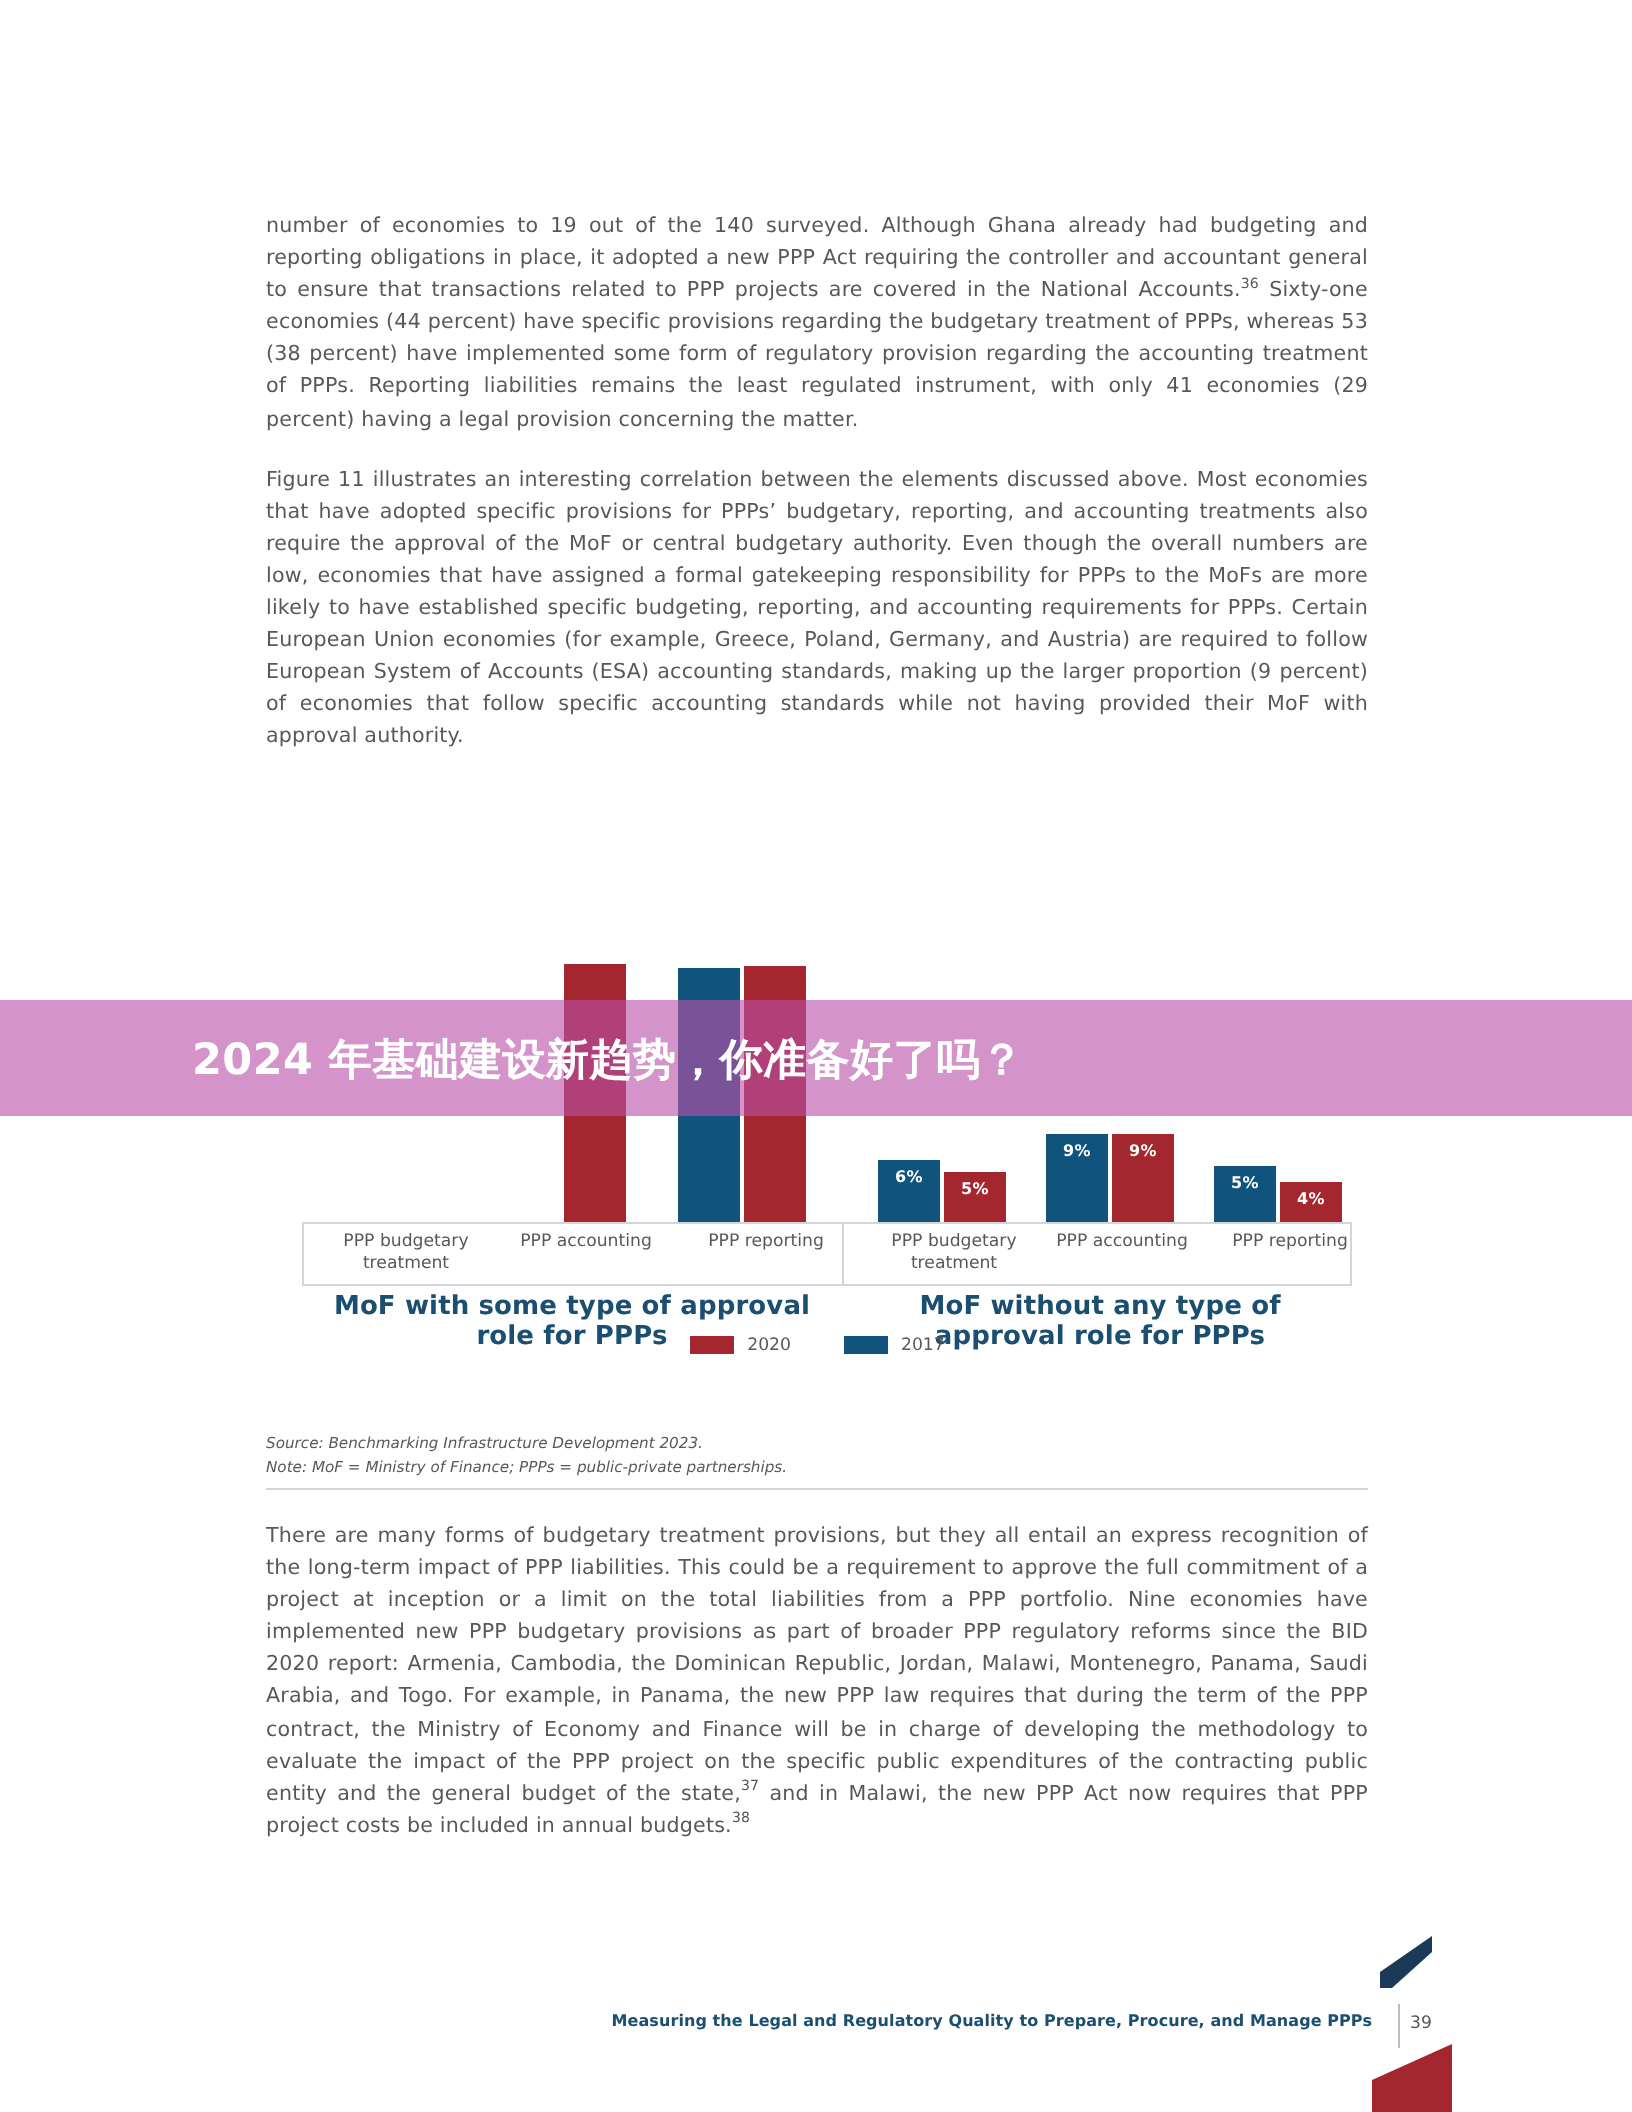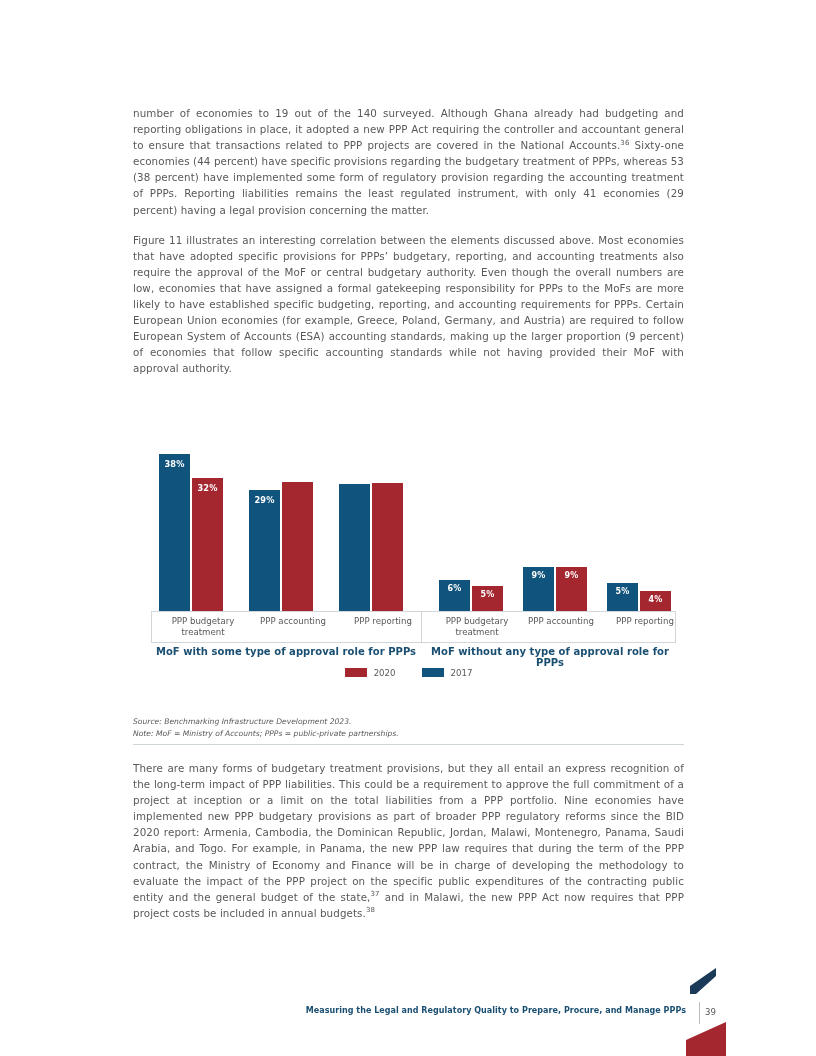--- a/index.html
+++ b/index.html
@@ -127,21 +127,21 @@
     text-align: center;
     font-size: 8.6px;
     line-height: 11px;
     color: #58585b;
   }
 
   .grouplabel {
     position: absolute;
     top: 228px;
     text-align: center;
-    font-size: 10px;
+    font-size: 13px;
     font-weight: bold;
     color: #1b4f72;
     letter-spacing: .005em;
   }
 
   .legend {
     position: absolute;
     top: 250px;
     left: 0; right: 0;
     display: flex;
@@ -257,33 +257,22 @@
 
   <div class="figure">
 
 
     <div class="chart">
 
       <div class="plot">
 
         <div class="group left">
 
-          <div class="pair" style="left:8px;  width:70px;">
-            <div class="bar blue" style="left:0px;  height:157px;">
-              <span class="val">38%</span>
-            </div>
-            <div class="bar red" style="left:33px; height:133px;">
-              <span class="val">32%</span>
-            </div>
-          </div>
 
           <div class="pair" style="left:98px; width:70px;">
-            <div class="bar blue" style="left:0px;  height:121px;">
-              <span class="val">29%</span>
-            </div>
             <div class="bar red" style="left:33px; height:129px;"></div>
           </div>
 
           <div class="pair" style="left:188px; width:70px;">
             <div class="bar blue" style="left:0px;  height:127px;"></div>
             <div class="bar red" style="left:33px; height:128px;"></div>
           </div>
         </div>
 
         <div class="group right">
@@ -348,35 +337,38 @@
         <div class="item">
           <span class="swatch blue"></span>
           <span class="lbl">2017</span>
         </div>
       </div>
     </div>
   </div>
 
   <div class="srcnote">
     <i>Source: Benchmarking Infrastructure Development 2023.</i><br>
-    <i>Note: MoF = Ministry of Accounts; PPPs = public-private partnerships.</i>
+    <i>Note: MoF = Ministry of Finance; PPPs = public-private partnerships.</i>
   </div>
   <div class="figrule"></div>
 
   <div class="content" style="top:760px;">
     <p class="para"><span>There are many forms of budgetary treatment provisions, but they all entail an express recognition of the long-term impact of PPP liabilities. This could be a requirement to approve the full commitment of a project at inception or a limit on the total liabilities from a PPP portfolio. Nine economies have implemented new PPP budgetary provisions as part of broader PPP regulatory reforms since the BID 2020 report: Armenia, Cambodia, the Dominican Republic, Jordan, Malawi, Montenegro, Panama, Saudi Arabia, and Togo. For example, in Panama, the new PPP law requires that during the term of the PPP contract, the Ministry of Economy and Finance will be in charge of developing the methodology to evaluate the impact of the PPP project on the specific public expenditures of the contracting public entity and the general budget of the state,</span><sup>37</sup><span> and in Malawi, the new PPP Act now requires that PPP project costs be included in annual budgets.</span><sup>38</sup></p>
   </div>
 
   <div class="footer">
     <div class="footer-text">Measuring the Legal and Regulatory Quality to Prepare, Procure, and Manage PPPs</div>
     <div class="footer-divider"></div>
     <div class="pagenum">39</div>
   </div>
 
   <svg class="corner-navy" viewBox="0 0 26 26">
     <polygon points="26,0 26,8 6,26 0,26 0,18" fill="#1b3a57"></polygon>
   </svg>
   <svg class="corner-red" viewBox="0 0 40 40">
     <polygon points="40,0 40,40 0,40 0,18" fill="#a4262f"></polygon>
   </svg>
 
+  <div class="banner">
+    <div class="banner-text">2024 年基础建设新趋势，你准备好了吗？</div>
+  </div>
 
 </div>
 
 </body></html>

